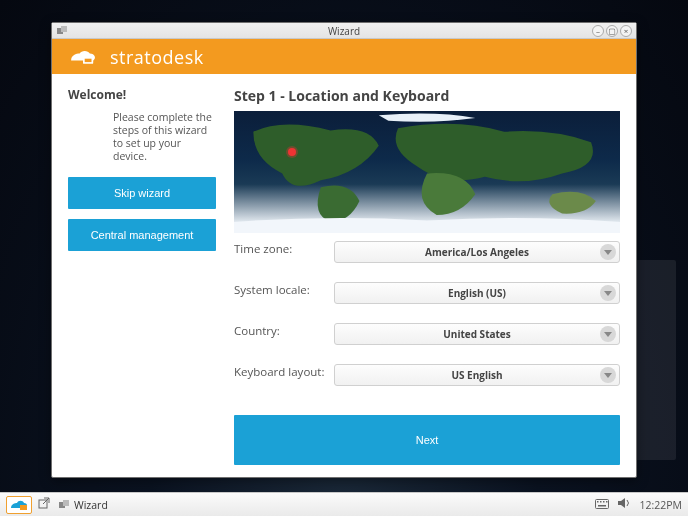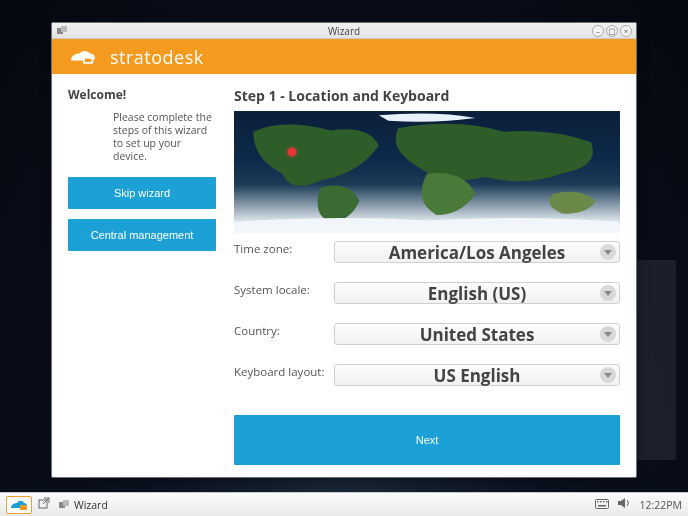--- a/index.html
+++ b/index.html
@@ -77,21 +77,21 @@
   box-shadow:0 0 0 2px rgba(227,51,51,0.35);
 }
 
 .form-row { display:flex; align-items:flex-start; margin-bottom:19px; gap:8px;}
 .form-label { width:92px; font-size:11.5px; color:#555; }
 .select {
   flex:1; height:22px;
   background:linear-gradient(#fdfdfd,#f1f1f1);
   border:1px solid #d0d0d0; border-radius:3px;
   display:flex; align-items:center; justify-content:center;
-  font-size:17px; font-weight:700; color:#444; position:relative;
+  font-size:10px; font-weight:700; color:#444; position:relative;
   cursor:pointer;
 }
 .select .chev {
   position:absolute; right:3px; top:2px; width:16px; height:16px;
   background:#d8d8d8; border-radius:50%;
   display:flex; align-items:center; justify-content:center;
 }
 .select .chev::after {
   content:""; width:0; height:0; border-left:4px solid transparent;
   border-right:4px solid transparent; border-top:5px solid #888;

